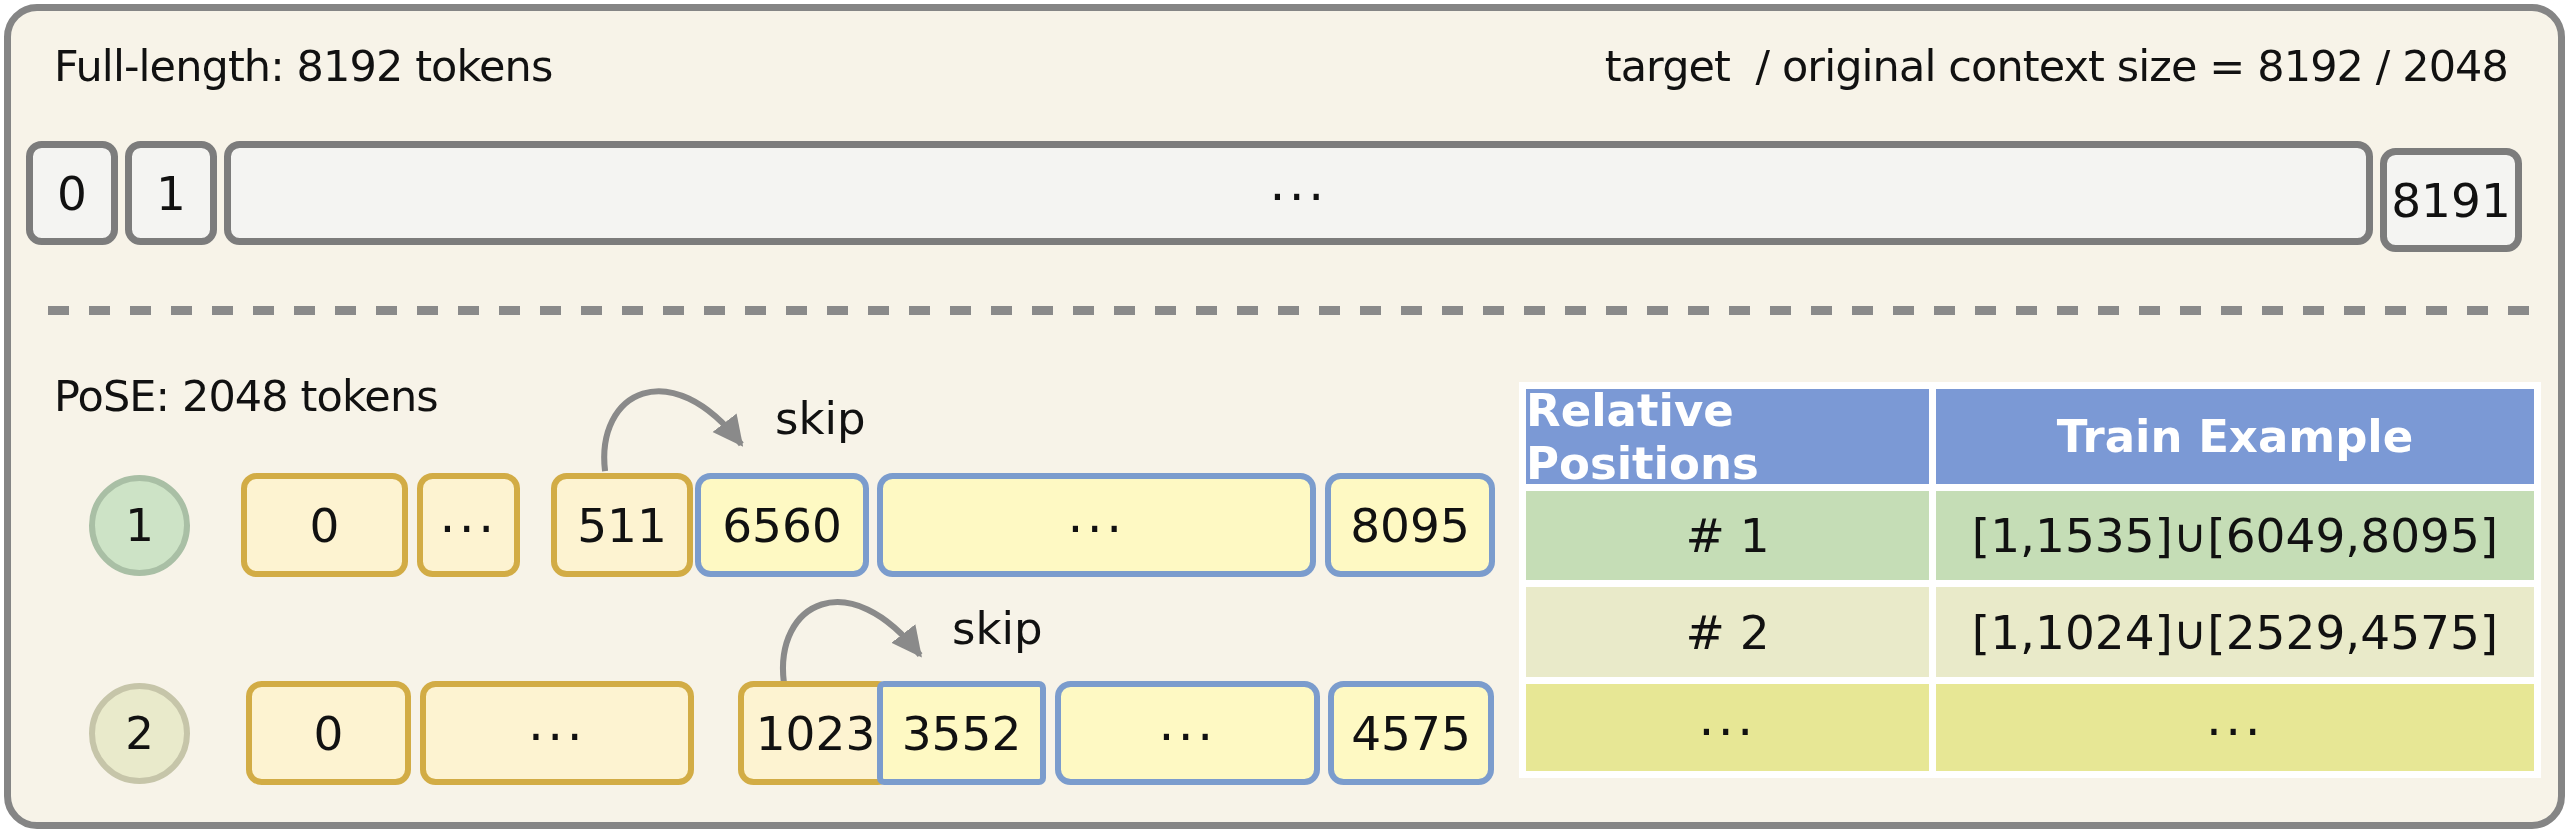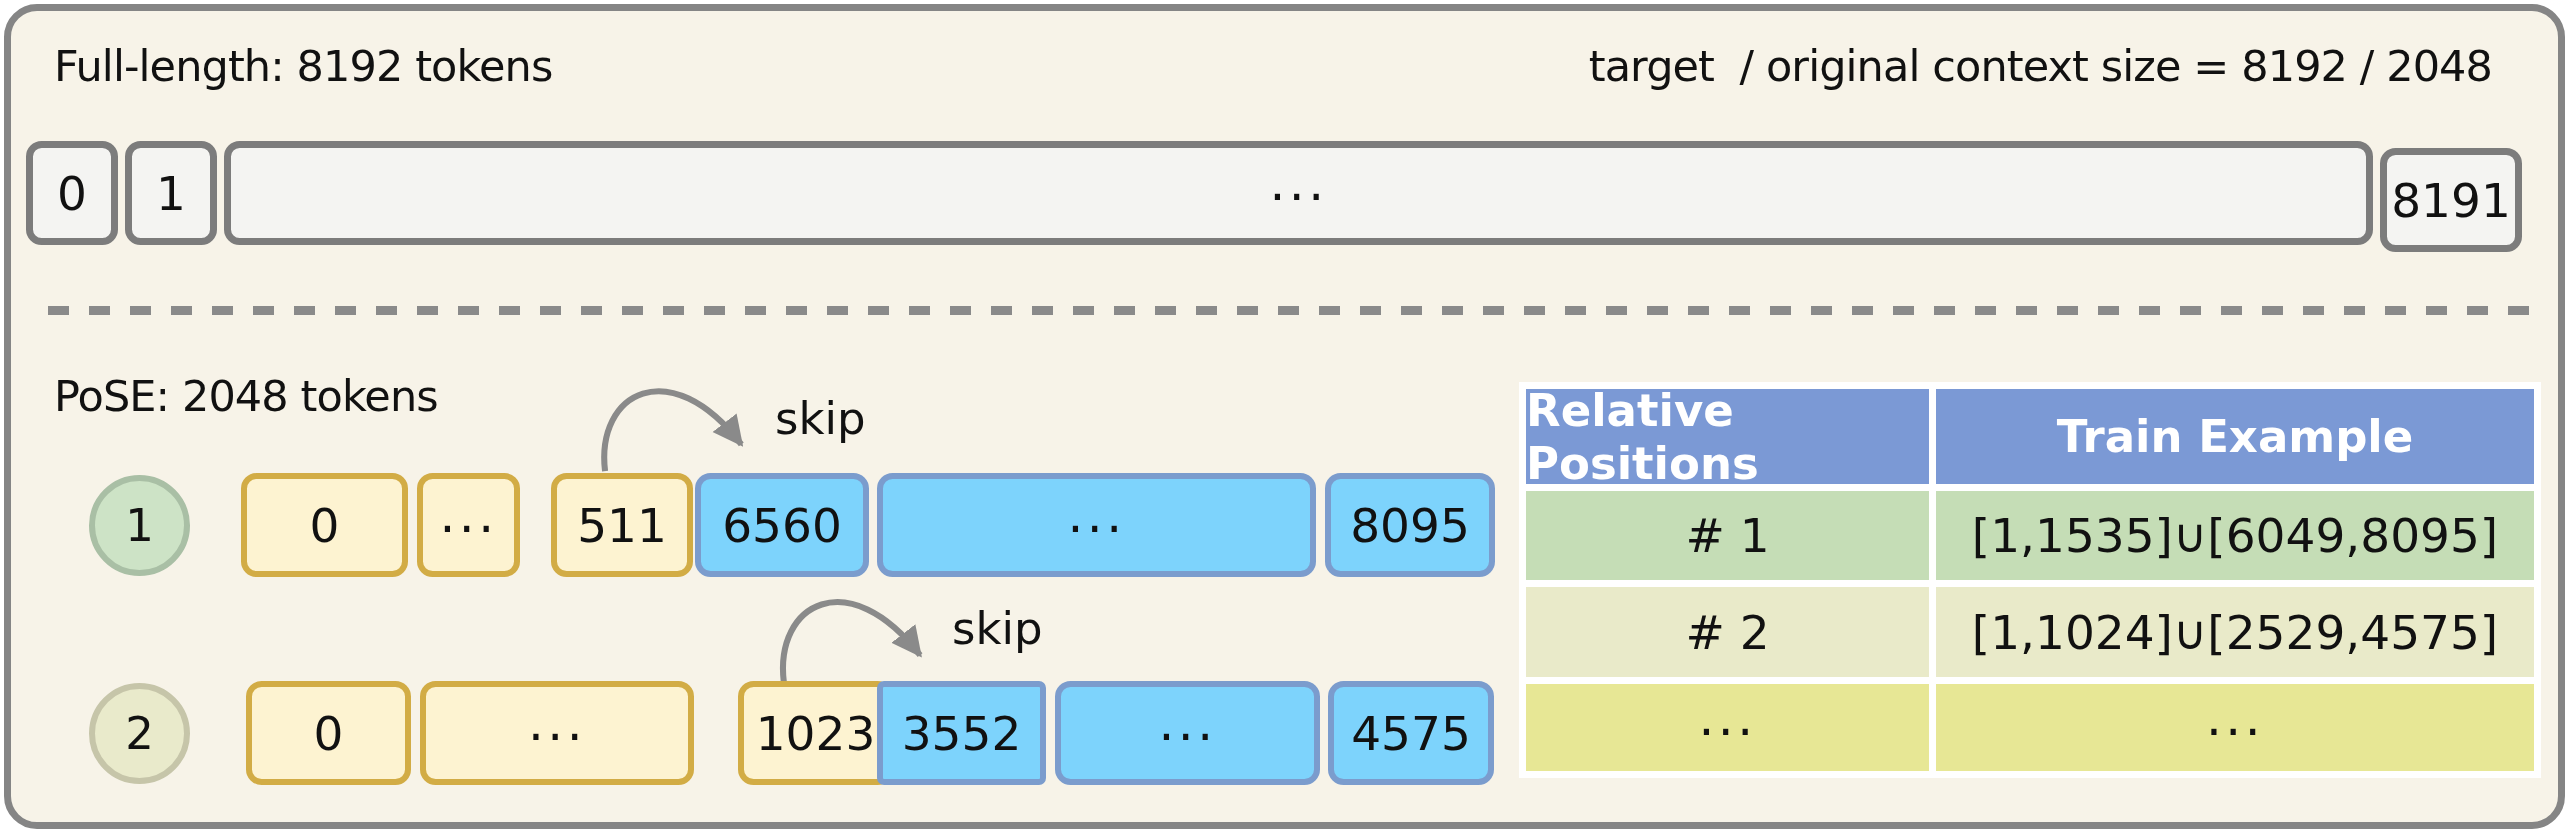--- a/index.html
+++ b/index.html
@@ -8,32 +8,32 @@
     font-family:"DejaVu Sans","Liberation Sans",sans-serif; color:#111111;
     background:#ffffff;
   }
   .frame{
     position:absolute; left:3.5px; top:3.5px; width:2561px; height:825px;
     box-sizing:border-box; border:7.8px solid #858585; border-radius:33px;
     background:#f7f3e8;
   }
   .heading{position:absolute; font-size:43px; letter-spacing:-0.9px; white-space:pre;margin-top:13px;}
   .h-left{left:54px; top:28px;}
-  .h-right{right:84px; top:28px; text-align:right;}
+  .h-right{right:68px; top:28px; text-align:right;}
   .pose-title{left:54px; top:358px;}
 
   
   .tok{
     position:absolute; box-sizing:border-box; display:flex;
     align-items:center; justify-content:center; font-size:47px;
   }
   .neutral{top:141px; height:104px; border:7px solid #7c7c7c; border-radius:15.6px; background:#f4f4f2;}
   .rowbox{height:104px; border:6px solid; border-radius:15.6px;}
   .yellow{background:#fdf3d1; border-color:#d2ac45;}
-  .blue{background:#7dd3fc; border-color:#7b9ccd;}
+  .blue{background:#fef9c3; border-color:#7b9ccd;}
   .r1{top:473px;} .r2{top:681px;}
 
   .t0{left:26px; width:92px;} .t1{left:125px; width:92px;}
   .tmid{left:224px; width:2149px;} .t8191{left:2380px; width:142px;margin-top:7px;}
 
   .r1c1{left:241px; width:167px;} .r1c2{left:417px; width:103px;}
   .r1c3{left:551px; width:142px;text-align:right;} .r1c4{left:695px; width:174px;}
   .r1c5{left:877px; width:439px;} .r1c6{left:1325px; width:170px;}
 
   .r2c1{left:246px; width:165px;} .r2c2{left:420px; width:274px;}

